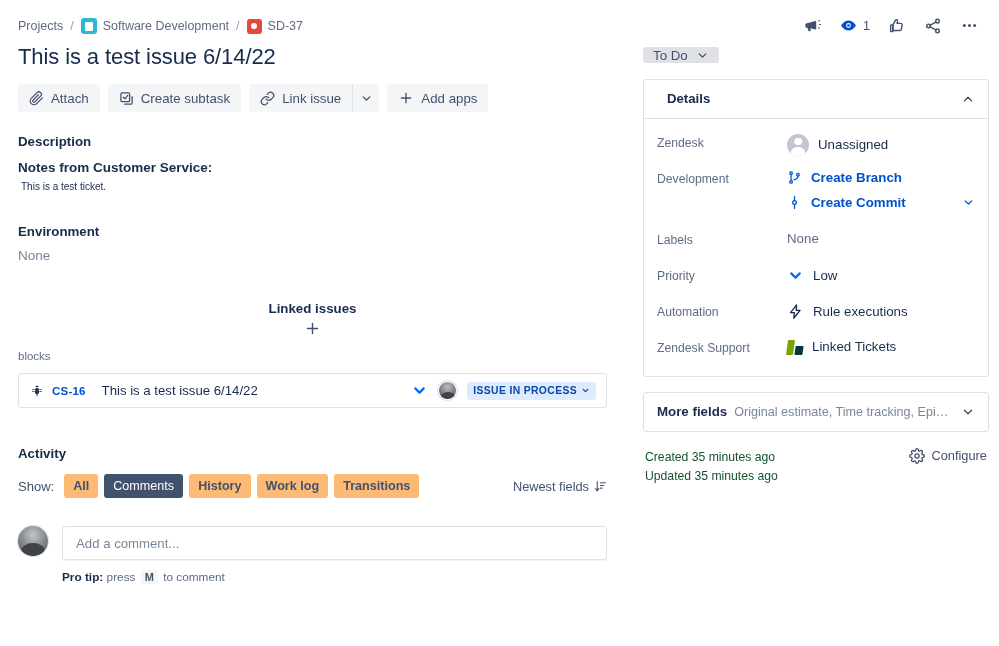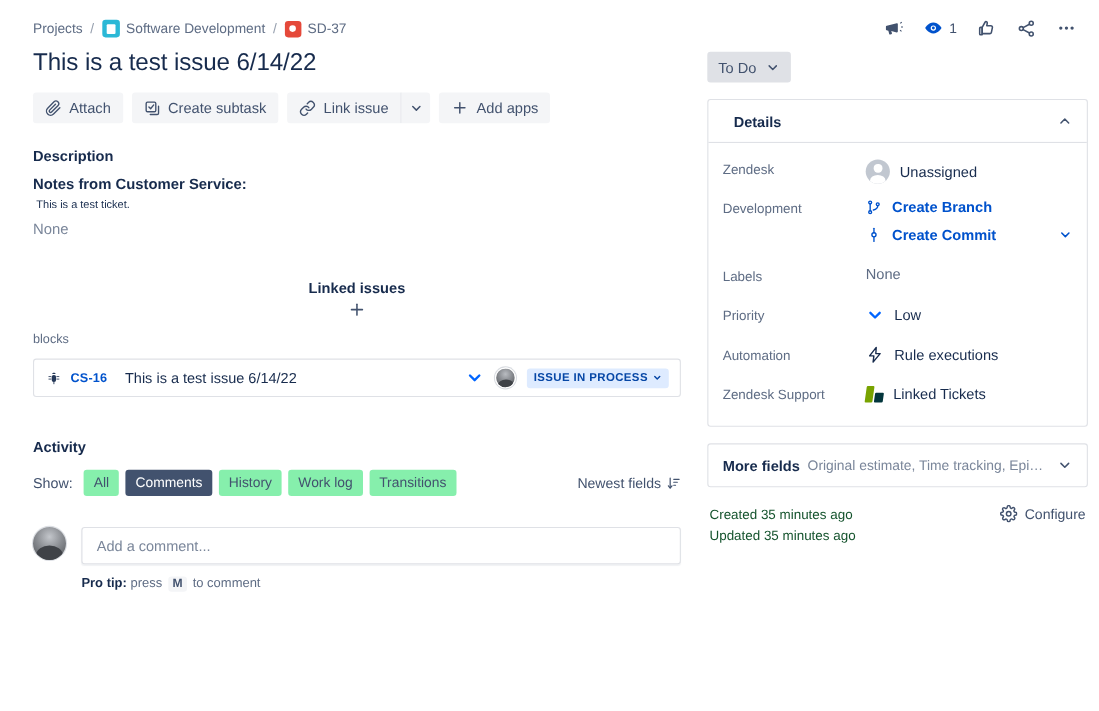--- a/index.html
+++ b/index.html
@@ -7,21 +7,21 @@
     margin: 0; padding: 0;
     width: 999px; height: 646px;
     background: #ffffff;
     font-family: "Liberation Sans", sans-serif;
     color: #172b4d;
     overflow: hidden;
   }
   .page { position: relative; width: 999px; height: 646px; }
 
   
-  .left-col { position: absolute; left: 12px; top: 0; width: 625px; }
+  .left-col { position: absolute; left: 0; top: 0; width: 625px; }
 
   .breadcrumb {
     display: flex; align-items: center;
     padding: 18px 0 0 18px;
     font-size: 12.5px; color: #5e6c84;
     gap: 6px;
   }
   .bc-link { color: #5e6c84; text-decoration: none; cursor: pointer; }
   .bc-sep { color: #97a0af; padding: 0 1px; }
   .bc-item { display: flex; align-items: center; gap: 6px; }
@@ -133,22 +133,22 @@
     height: 18px; padding: 0 6px; border-radius: 3px;
     cursor: pointer;
   }
 
   .activity-head { margin: 38px 0 0 18px; font-size: 13.3px; font-weight: 600; }
   .show-row { display: flex; align-items: center; margin: 13px 18px 0 18px; }
   .show-lbl { font-size: 13px; color: #42526e; margin-right: 10px; }
   .chip {
     height: 24px; padding: 0 9px; border-radius: 3px;
     display: inline-flex; align-items: center;
-    font-size: 12.6px; color: #42526e; background: #86efac;
-    cursor: pointer; margin-right: 6px; font-family: inherit; border: none;
+    font-size: 12.6px; color: #42526e; background: #fdba74;
+    cursor: pointer; margin-right: 6px; font-family: inherit; border: none; font-weight: bold;
   }
   .chip.active { background: #42526e; color: #fff; font-weight: 500; }
   .sort-btn {
     margin-left: auto; display: inline-flex; align-items: center; gap: 5px;
     font-size: 12.8px; color: #42526e; cursor: pointer;
   }
 
   .comment-row { display: flex; align-items: flex-start; margin: 28px 18px 0 18px; gap: 14px; }
   .avatar-lg {
     width: 30px; height: 30px; border-radius: 50%;
@@ -182,21 +182,21 @@
 
   .top-actions {
     display: flex; align-items: center; justify-content: flex-end;
     gap: 18px; padding: 16px 10px 0 0; color: #42526e;
   }
   .act-ico { display: inline-flex; align-items: center; gap: 6px; cursor: pointer; }
   .watch-count { font-size: 12.6px; color: #42526e; font-weight: 500; }
 
   .status-btn {
     margin: 12px 0 0 0; display: inline-flex; align-items: center; gap: 8px;
-    height: 28px; padding: 0 10px; background: #dfe1e6; border: none;
+    height: 16px; padding: 0 10px; background: #dfe1e6; border: none;
     border-radius: 3px; font-size: 13.3px; font-weight: 500; color: #42526e;
     cursor: pointer; font-family: inherit;
   }
 
   .panel {
     margin-top: 15px;
     border: 1px solid #dfe1e6; border-radius: 3px; background: #fff;
   }
   .panel-head {
     height: 39px; display: flex; align-items: center; justify-content: space-between;
@@ -333,20 +333,21 @@
             </svg>
         </span>
         <span>Add apps</span>
       </button>
     </div>
 
     <div class="sect-head">Description</div>
     <div class="desc-strong">Notes from Customer Service:</div>
     <div class="desc-body">This is a test ticket.</div>
 
+    <div class="sect-head" style="margin-top:32px">Environment</div>
     <div class="none-txt">None</div>
 
     <div class="linked-head-row">
       <div class="sect-head" style="margin:0">Linked issues</div>
       <span class="plus-btn">
         <svg width="17" height="17" viewBox="0 0 24 24" fill="none" stroke="#42526e" stroke-width="2" stroke-linecap="round">
             <line x1="12" y1="5" x2="12" y2="19"></line>
             <line x1="5" y1="12" x2="19" y2="12"></line>
           </svg>
       </span>

